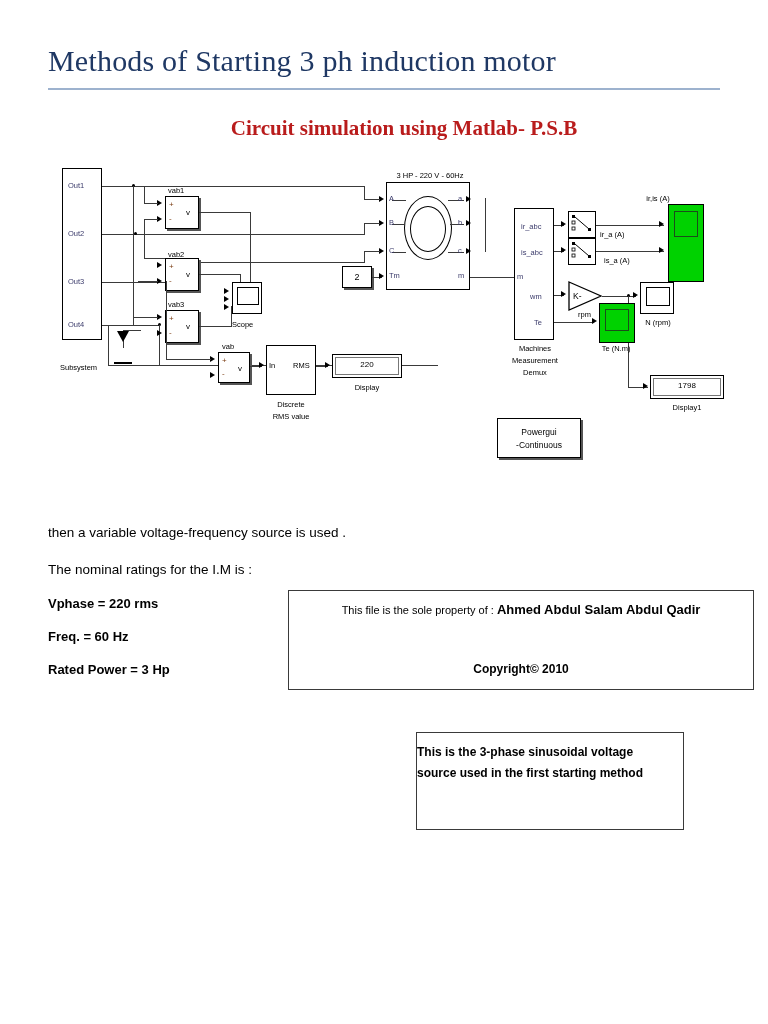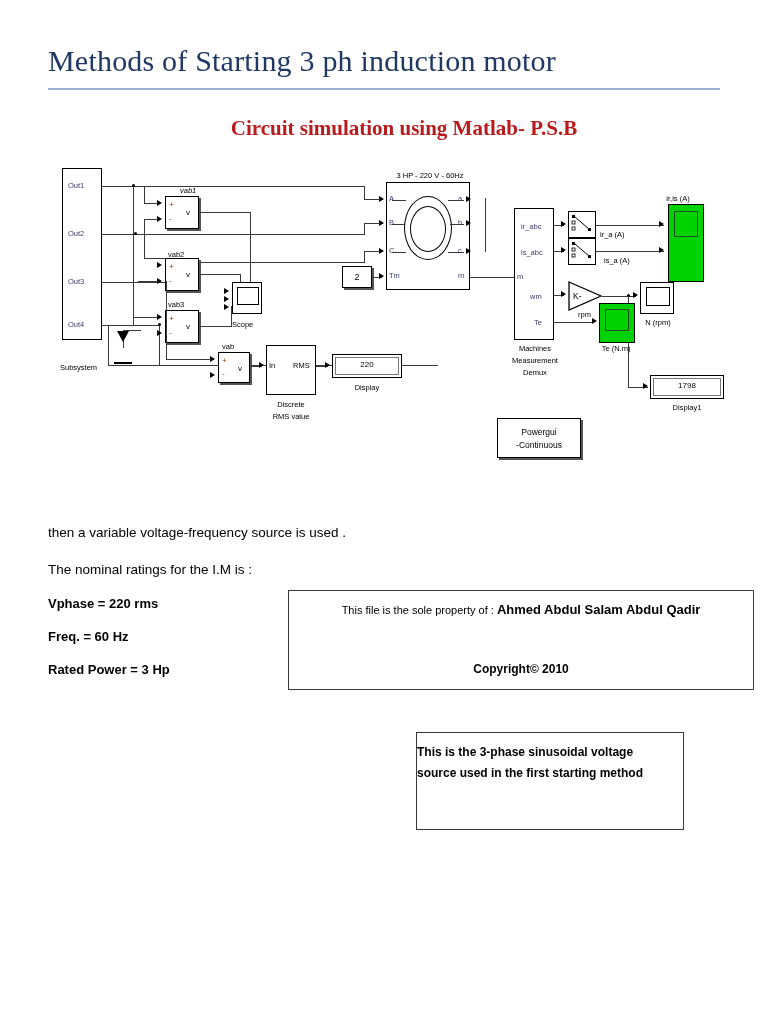--- a/index.html
+++ b/index.html
@@ -108,21 +108,21 @@
     <div class="wire v" style="left:159px;top:325px;height:40px;"></div>
     <div class="wire h" style="left:108px;top:365px;width:330px;"></div>
     <div class="wire v" style="left:108px;top:325px;height:40px;"></div>
     <div class="wire h" style="left:108px;top:325px;width:26px;"></div>
 
     <div class="wire v" style="left:123px;top:330px;height:18px;"></div>
     <div class="wire h" style="left:123px;top:330px;width:18px;"></div>
     <div style="position:absolute;left:117px;top:331px;width:0;height:0;border-style:solid;border-width:11px 6px 0 6px;border-color:#000 transparent transparent transparent;"></div>
     <div class="gnd-h" style="left:114px;top:362px;width:18px;"></div>
 
-    <div class="lbl" style="left:180px;top:186px;font-style:italic;">vab1</div>
+    <div class="lbl" style="left:168px;top:186px;">vab1</div>
     <div class="blk blk-shadow" style="left:165px;top:196px;width:34px;height:33px;"></div>
     <div class="vm-sign" style="left:169px;top:201px;">+</div>
     <div class="vm-sign" style="left:169px;top:215px;">-</div>
     <div class="vm-v" style="left:186px;top:208px;">v</div>
     <div class="arrow sm" style="left:157px;top:200px;"></div>
     <div class="arrow sm" style="left:157px;top:216px;"></div>
     <div class="wire h" style="left:144px;top:203px;width:14px;"></div>
     <div class="wire v" style="left:144px;top:186px;height:18px;"></div>
     <div class="wire h" style="left:144px;top:219px;width:14px;"></div>
     <div class="wire v" style="left:144px;top:219px;height:40px;"></div>
@@ -263,21 +263,21 @@
         <rect x="3" y="9" width="3" height="3" fill="none" stroke="#000" stroke-width="0.8"></rect>
         <rect x="3" y="15" width="3" height="3" fill="none" stroke="#000" stroke-width="0.8"></rect>
         <rect x="19" y="16" width="3" height="3" fill="#000"></rect>
         <line x1="6" y1="5" x2="20" y2="17" stroke="#000" stroke-width="1"></line>
       </svg>
     </div>
     <div class="lbl" style="left:604px;top:256px;">is_a (A)</div>
     <div class="wire h" style="left:596px;top:251px;width:68px;"></div>
     <div class="arrow sm" style="left:659px;top:247px;"></div>
 
-    <div class="lbl-c" style="left:650px;top:194px;width:56px;">ir,is (A)</div>
+    <div class="lbl-c" style="left:630px;top:194px;width:56px;">ir,is (A)</div>
     <div class="scope-green" style="position:absolute;left:668px;top:204px;width:34px;height:76px;"></div>
     <div class="scope-screen" style="left:674px;top:211px;width:22px;height:24px;"></div>
 
     <div class="wire h" style="left:554px;top:295px;width:10px;"></div>
     <div class="arrow sm" style="left:561px;top:291px;"></div>
     <svg style="position:absolute;left:568px;top:281px;" width="34" height="30" viewBox="0 0 34 30">
       <polygon points="1,1 33,15 1,29" fill="#fff" stroke="#000" stroke-width="1.3"></polygon>
     </svg>
     <div class="lbl" style="left:573px;top:291px;font-size:8.5px;">K-</div>
     <div class="wire h" style="left:602px;top:296px;width:34px;"></div>

